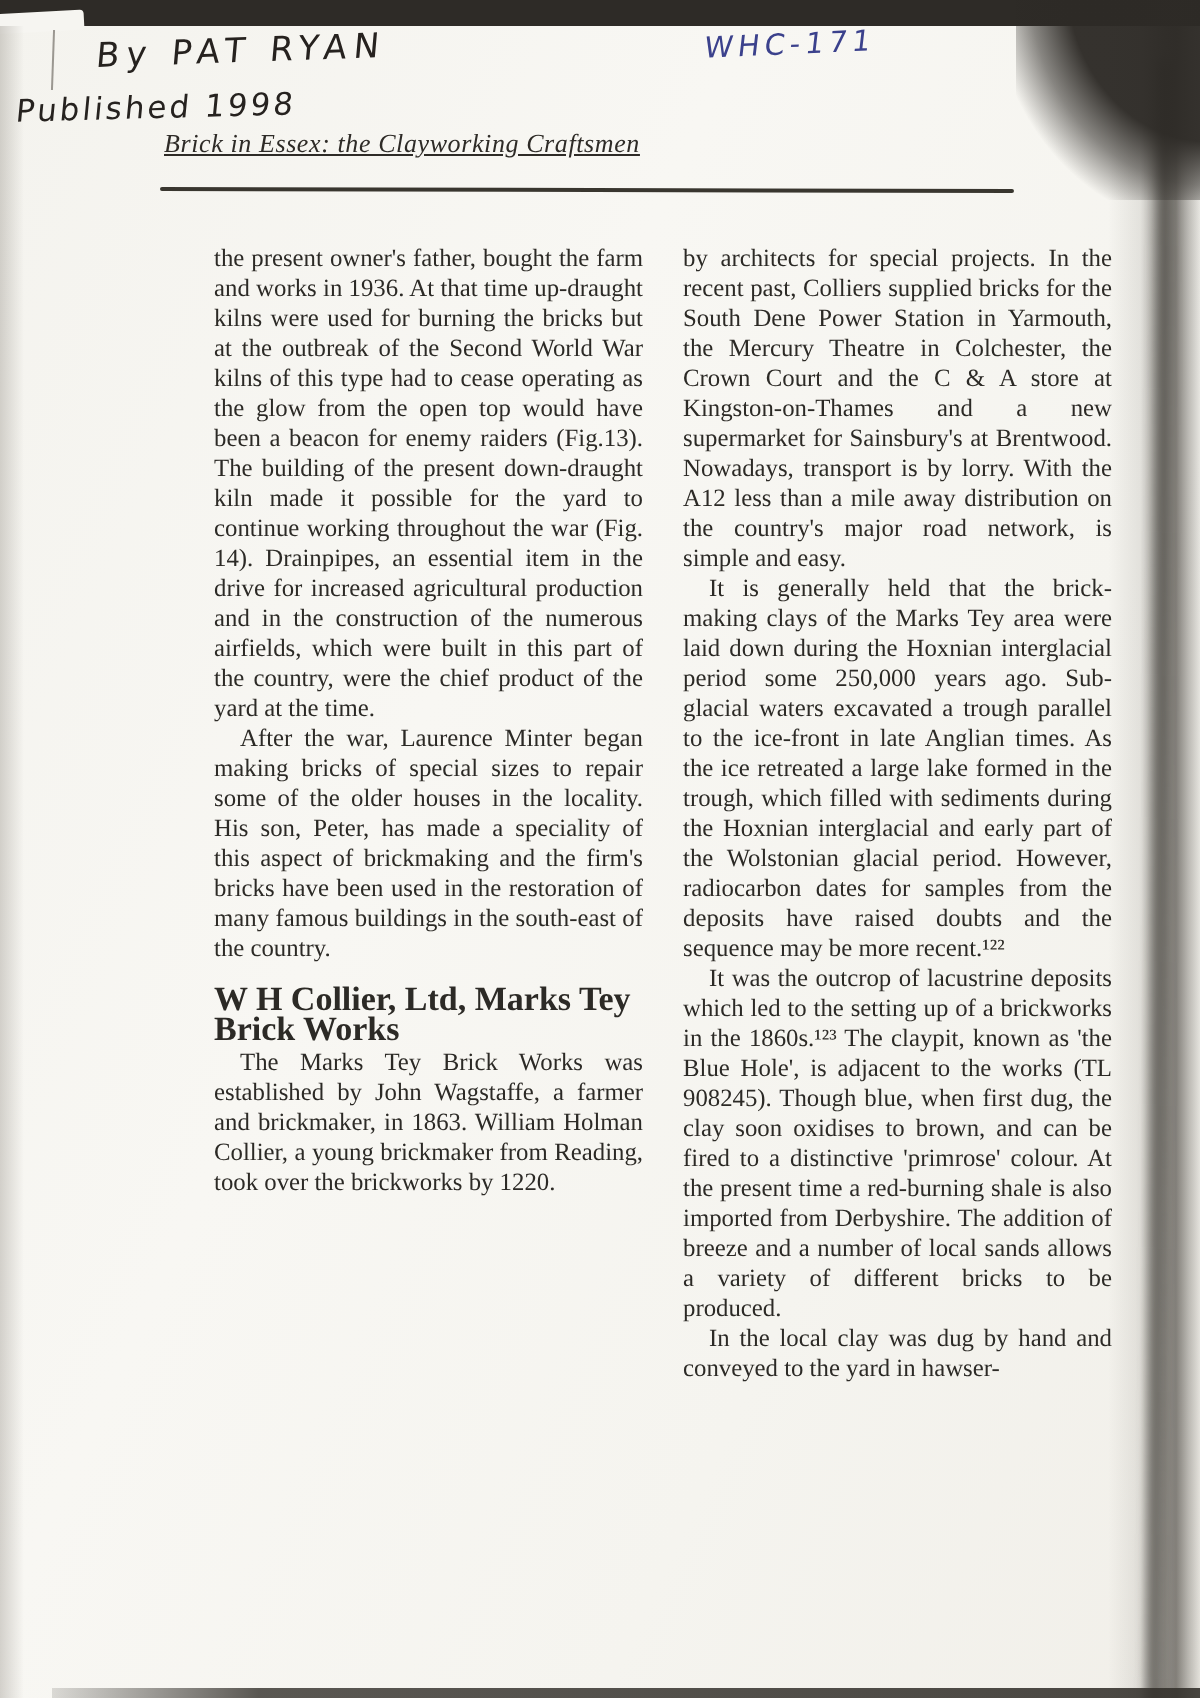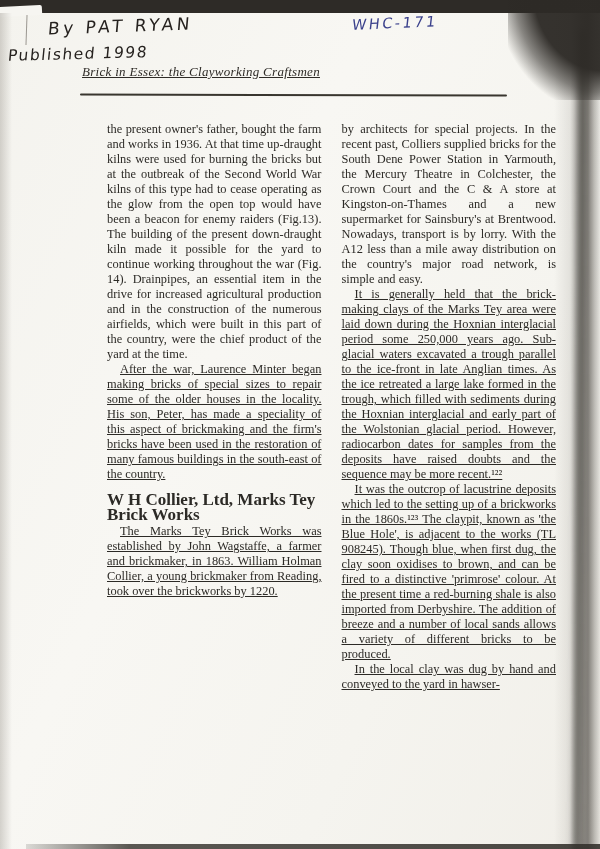--- a/index.html
+++ b/index.html
@@ -81,21 +81,21 @@
   
   .columns {
     position:absolute; left:75px; top:122px; width:449px;
     display:flex; gap:20px;margin-left:32px;
   }
   .col {
     width:219px; color:#2c2a26;
     font-size:12.4px; line-height:15px; text-align:justify;
   }
   .col p { margin:0; }
-  .col p.indent { text-indent:13px;text-decoration:underline; }
+  .col p.indent { text-indent:13px; }
   .col .section-heading {
     margin:10px 0 2px 0; font-size:17px; line-height:15px;
     font-weight:bold; text-align:left;font-family:Liberation Serif, serif;
   }
   .page-number {
     position:absolute; left:280px; top:868px;
     font-size:19px; letter-spacing:1px; color:#2c2a26;
   }
 </style>
 </head>

